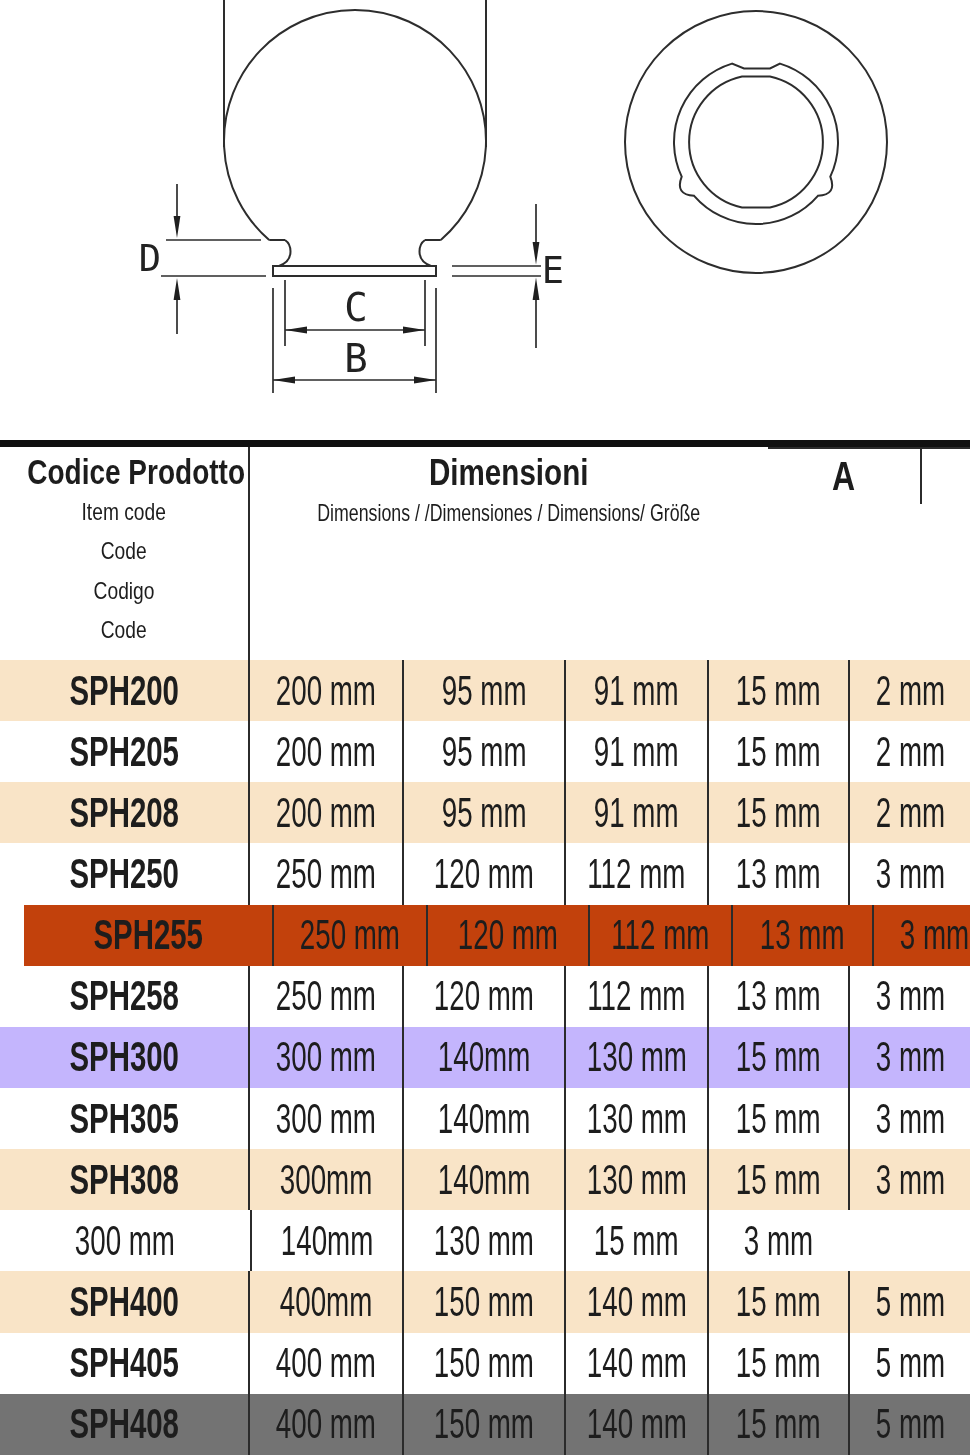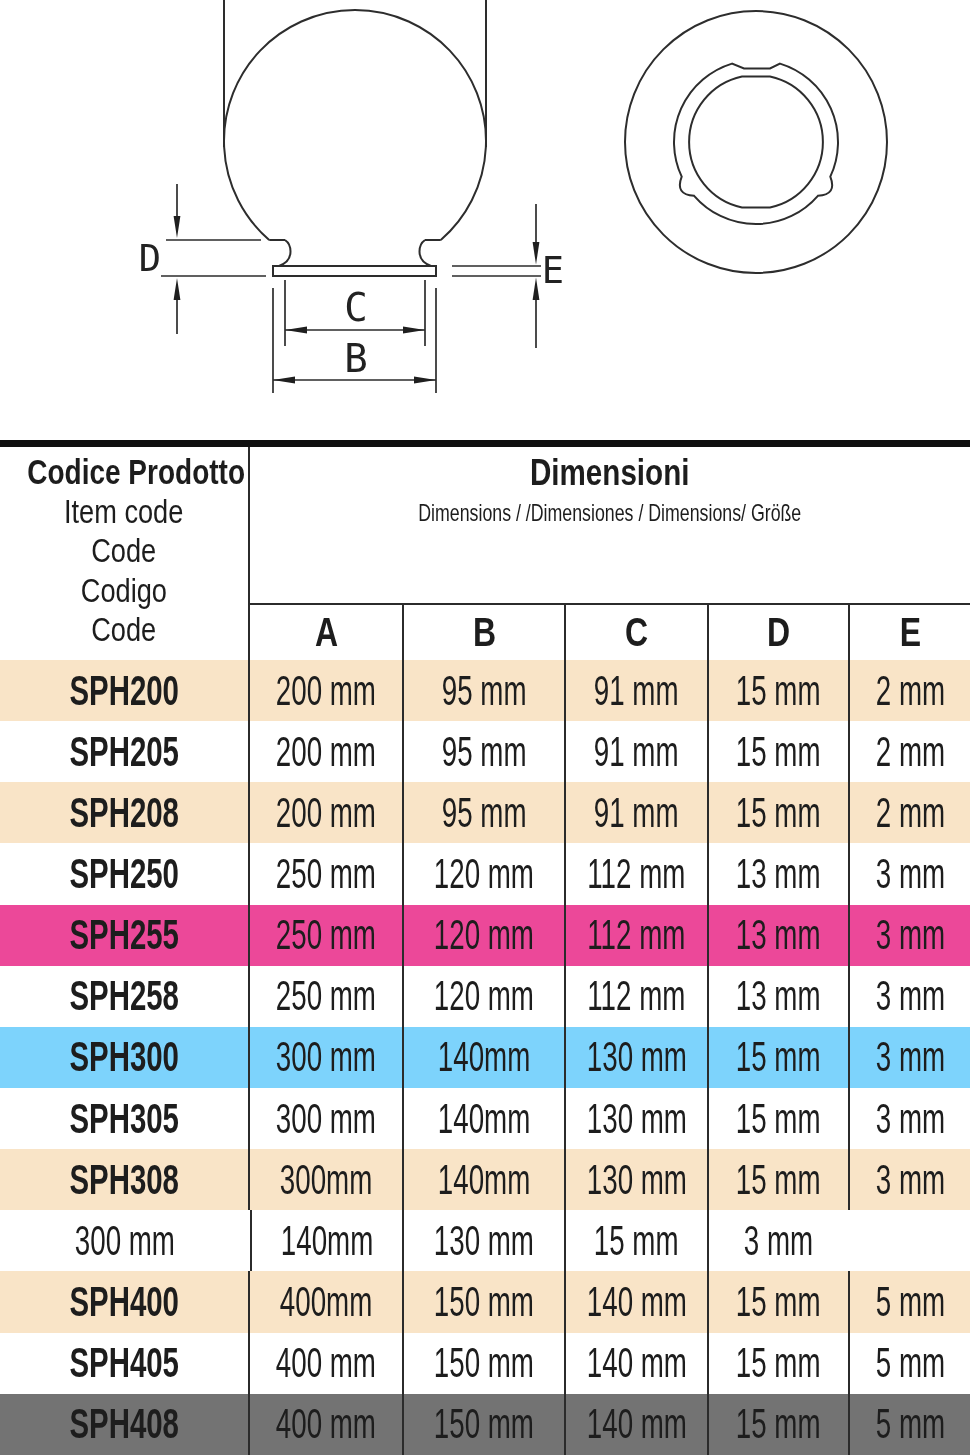--- a/index.html
+++ b/index.html
@@ -12,23 +12,23 @@
   
   .drawing-wrap{position:absolute;left:0;top:0;width:970px;height:440px;}
   
   .table-wrap{position:absolute;left:0;top:440px;width:970px;}
   .thickbar{height:7px;background:#101010;}
   .head{display:flex;height:213px;box-sizing:border-box;border-radius:11px;}
   .left-head{
     width:250px;box-sizing:border-box;border-right:2px solid #2b2b2b;
     text-align:center;padding-top:5px;
   }
-  .left-head .l{line-height:39.5px;font-size:34px;}
+  .left-head .l{line-height:39.5px;font-size:24px;}
   .left-head .l.first{font-size:35px;font-weight:bold;}
-  .right-head{width:720px;display:flex;flex-direction:column;box-sizing:border-box;}
+  .right-head{width:720px;display:flex;flex-direction:row;box-sizing:border-box;}
   .dims-top{height:156px;box-sizing:border-box;text-align:center;padding-top:6px;}
   .dims-title{font-size:37px;font-weight:bold;line-height:40px;}
   .dims-sub{font-size:24px;line-height:40px;}
   .col-heads{
     height:57px;box-sizing:border-box;border-top:2px solid #2b2b2b;
     display:grid;grid-template-columns:152px 162px 143px 141px 122px;
   }
   .col-heads .ch{
     display:flex;align-items:center;justify-content:center;
     font-size:40px;font-weight:bold;box-sizing:border-box;
@@ -253,21 +253,21 @@
             <span class="cx s66">112 mm</span>
           </div>
     <div class="cell v">
             <span class="cx s66">13 mm</span>
           </div>
     <div class="cell v">
             <span class="cx s66">3 mm</span>
           </div>
   </div>
 
-  <div class="row" style="background: #ec4899;">
+  <div class="row" style="background: #c2410c; margin-left: 24px;">
     <div class="cell code">
             <span class="cx s70">SPH255</span>
           </div>
     <div class="cell v">
             <span class="cx s66">250 mm</span>
           </div>
     <div class="cell v">
             <span class="cx s66">120 mm</span>
           </div>
     <div class="cell v">
@@ -295,21 +295,21 @@
             <span class="cx s66">112 mm</span>
           </div>
     <div class="cell v">
             <span class="cx s66">13 mm</span>
           </div>
     <div class="cell v">
             <span class="cx s66">3 mm</span>
           </div>
   </div>
 
-  <div class="row" style="background: #7dd3fc;">
+  <div class="row" style="background: #c4b5fd;">
     <div class="cell code">
             <span class="cx s70">SPH300</span>
           </div>
     <div class="cell v">
             <span class="cx s66">300 mm</span>
           </div>
     <div class="cell v">
             <span class="cx s66">140mm</span>
           </div>
     <div class="cell v">

